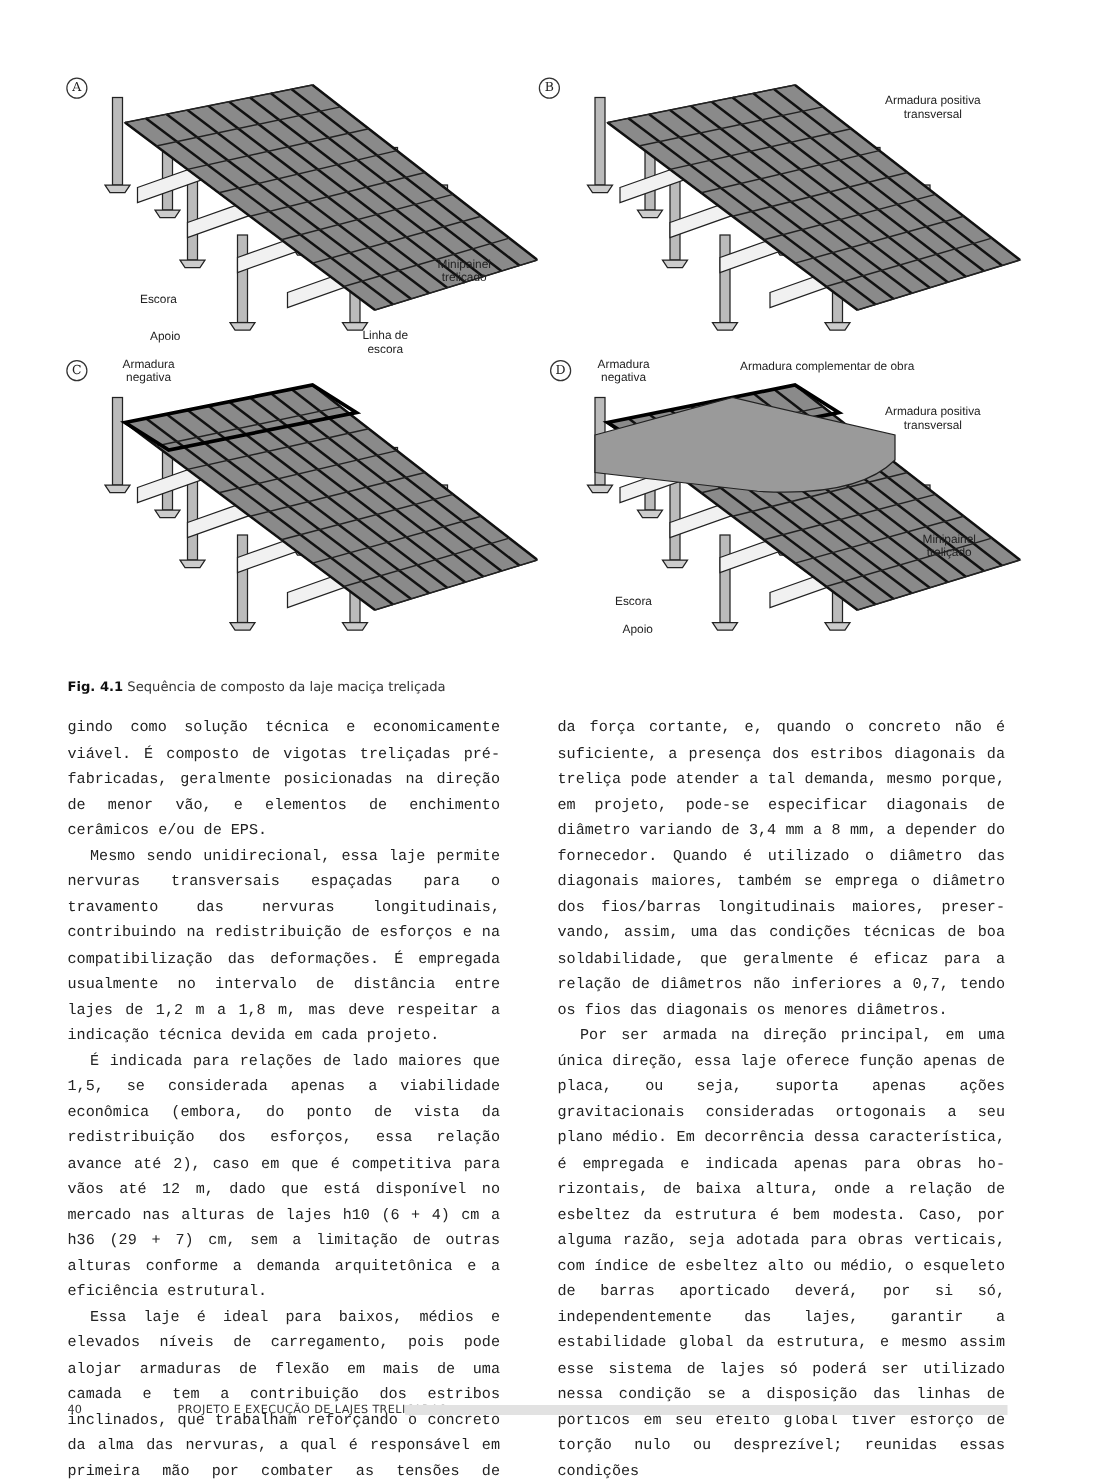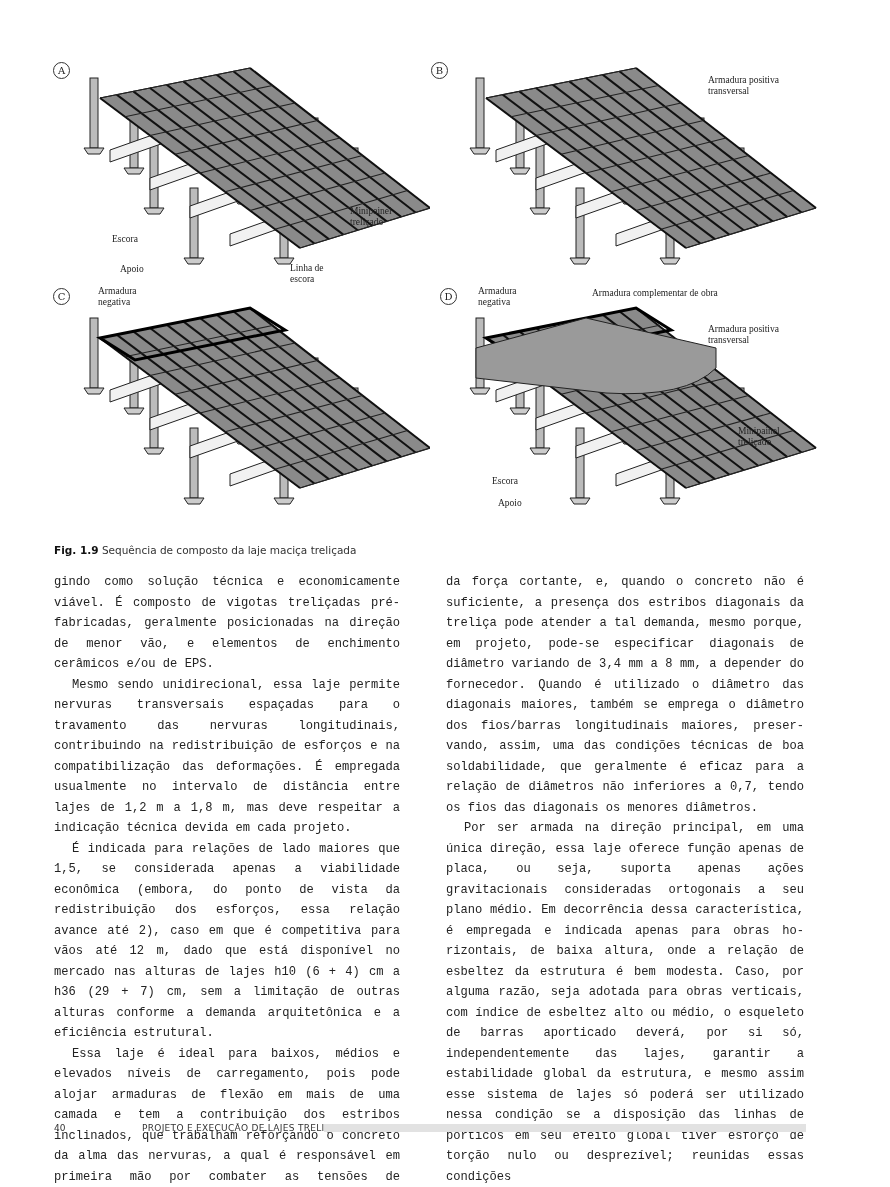--- a/index.html
+++ b/index.html
@@ -1,20 +1,20 @@
 <!DOCTYPE html>
 <html><head>
 <meta charset="utf-8">
 <style>
   html,body{margin:0;padding:0;background:#fff;}
   body{width:890px;height:1187px;position:relative;overflow:hidden;font-family:"DejaVu Serif",serif;color:#222;}
   .panel{position:absolute;}
   .panel svg{position:absolute;left:0;top:0;}
   .letter{position:absolute;width:15px;height:15px;border:1px solid #333;border-radius:50%;font-family:"DejaVu Serif",serif;font-size:10px;line-height:15px;text-align:center;color:#222;background:#fff;}
-  .lbl{position:absolute;font-family:Liberation Serif, serif;font-size:9.5px;line-height:11px;color:#222;white-space:nowrap;}
+  .lbl{position:absolute;font-family:Liberation Sans, sans-serif;font-size:9.5px;line-height:11px;color:#222;text-align:center;white-space:nowrap;}
   .caption{position:absolute;left:54px;top:544px;font-family:"DejaVu Sans",sans-serif;font-size:10.5px;color:#333;}
   .caption b{font-weight:bold;color:#111;}
   .col{position:absolute;top:572px;width:346px;font-family:Liberation Mono, monospace;font-size:12.1px;line-height:20.5px;text-align:justify;hyphens:manual;color:#222;}
   .col p{margin:0;}
   .col p.ind{text-indent:18px;}
   .col-left{left:54px;}
   .col-right{left:446px;width:358px;}
   .footer{position:absolute;left:54px;top:1122px;width:752px;height:14px;font-family:"DejaVu Sans",sans-serif;font-size:9px;color:#333;}
   .footer .pn{position:absolute;left:0;top:1px;}
   .footer .rt{position:absolute;left:44px;top:1px;letter-spacing:0.3px;margin-left:44px;}
@@ -223,21 +223,21 @@
   <div class="lbl" style="left:166px;top:4px;">Armadura complementar de obra</div>
   <div class="lbl" style="left:282px;top:40px;white-space:pre;">Armadura positiva
 transversal</div>
   <div class="lbl" style="left:312px;top:142px;white-space:pre;">Minipainel
 treliçado</div>
   <div class="lbl" style="left:66px;top:192px;">Escora</div>
   <div class="lbl" style="left:72px;top:214px;">Apoio</div>
 </div>
 
 <div class="caption">
-  <b>Fig. 1.9</b><span> Sequência de composto da laje maciça treliçada</span>
+  <b>Fig. 4.1</b><span> Sequência de composto da laje maciça treliçada</span>
 </div>
 
 <div class="col col-left">
   <p>gindo como solução técnica e economicamente viável. É composto de vigotas treliçadas pré-fabricadas, geralmente posicionadas na direção de menor vão, e elementos de en­chimento cerâmicos e/ou de EPS.</p>
   <p class="ind">Mesmo sendo unidirecional, essa laje permite nervuras transversais espaçadas para o travamento das nervuras longitudinais, contribuindo na redistribuição de esfor­ços e na compatibilização das deformações. É empregada usualmente no intervalo de distância entre lajes de 1,2 m a 1,8 m, mas deve respeitar a indicação técnica devida em cada projeto.</p>
   <p class="ind">É indicada para relações de lado maiores que 1,5, se considerada apenas a viabilidade econômica (embora, do ponto de vista da redistribuição dos esforços, essa relação avance até 2), caso em que é competitiva para vãos até 12 m, dado que está disponível no mercado nas alturas de lajes h10 (6 + 4) cm a h36 (29 + 7) cm, sem a limitação de outras alturas conforme a demanda arquitetônica e a eficiência estrutural.</p>
   <p class="ind">Essa laje é ideal para baixos, médios e elevados níveis de carregamento, pois pode alojar armaduras de flexão em mais de uma camada e tem a contribuição dos es­tribos inclinados, que trabalham reforçando o concreto da alma das nervuras, a qual é responsável em primeira mão por combater as tensões de cisalhamento oriundas</p>
 </div>
 
 <div class="col col-right">

